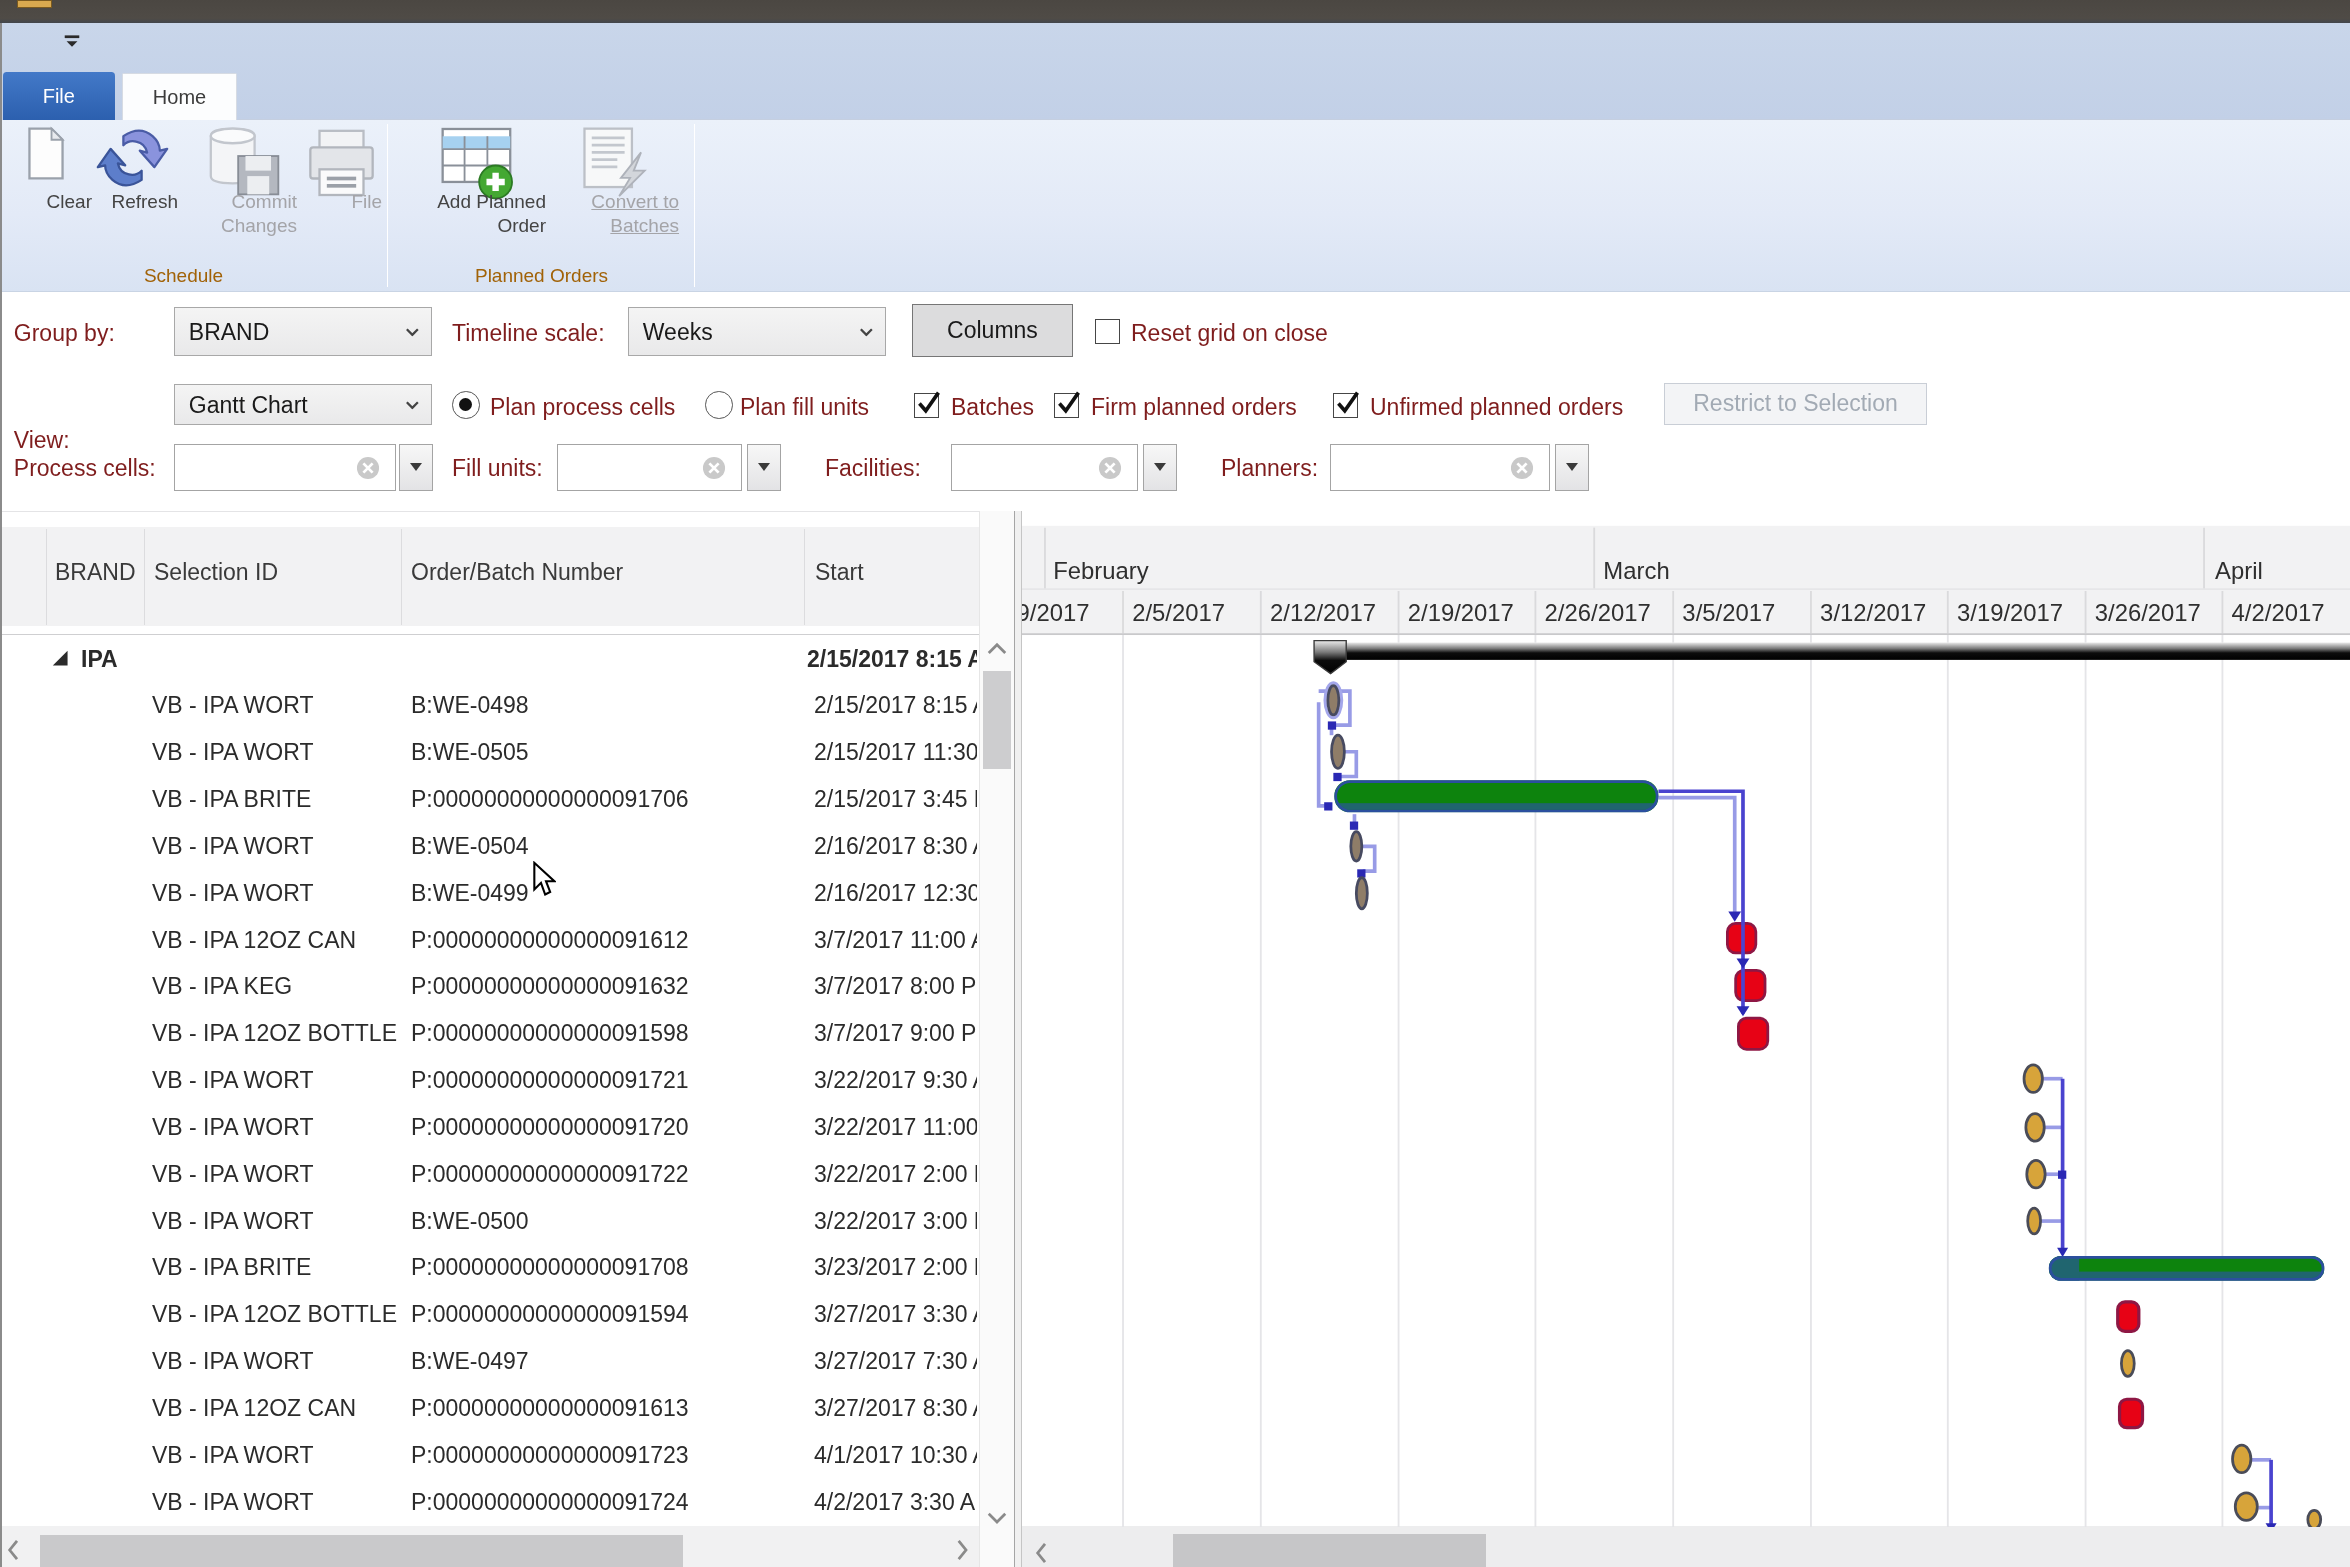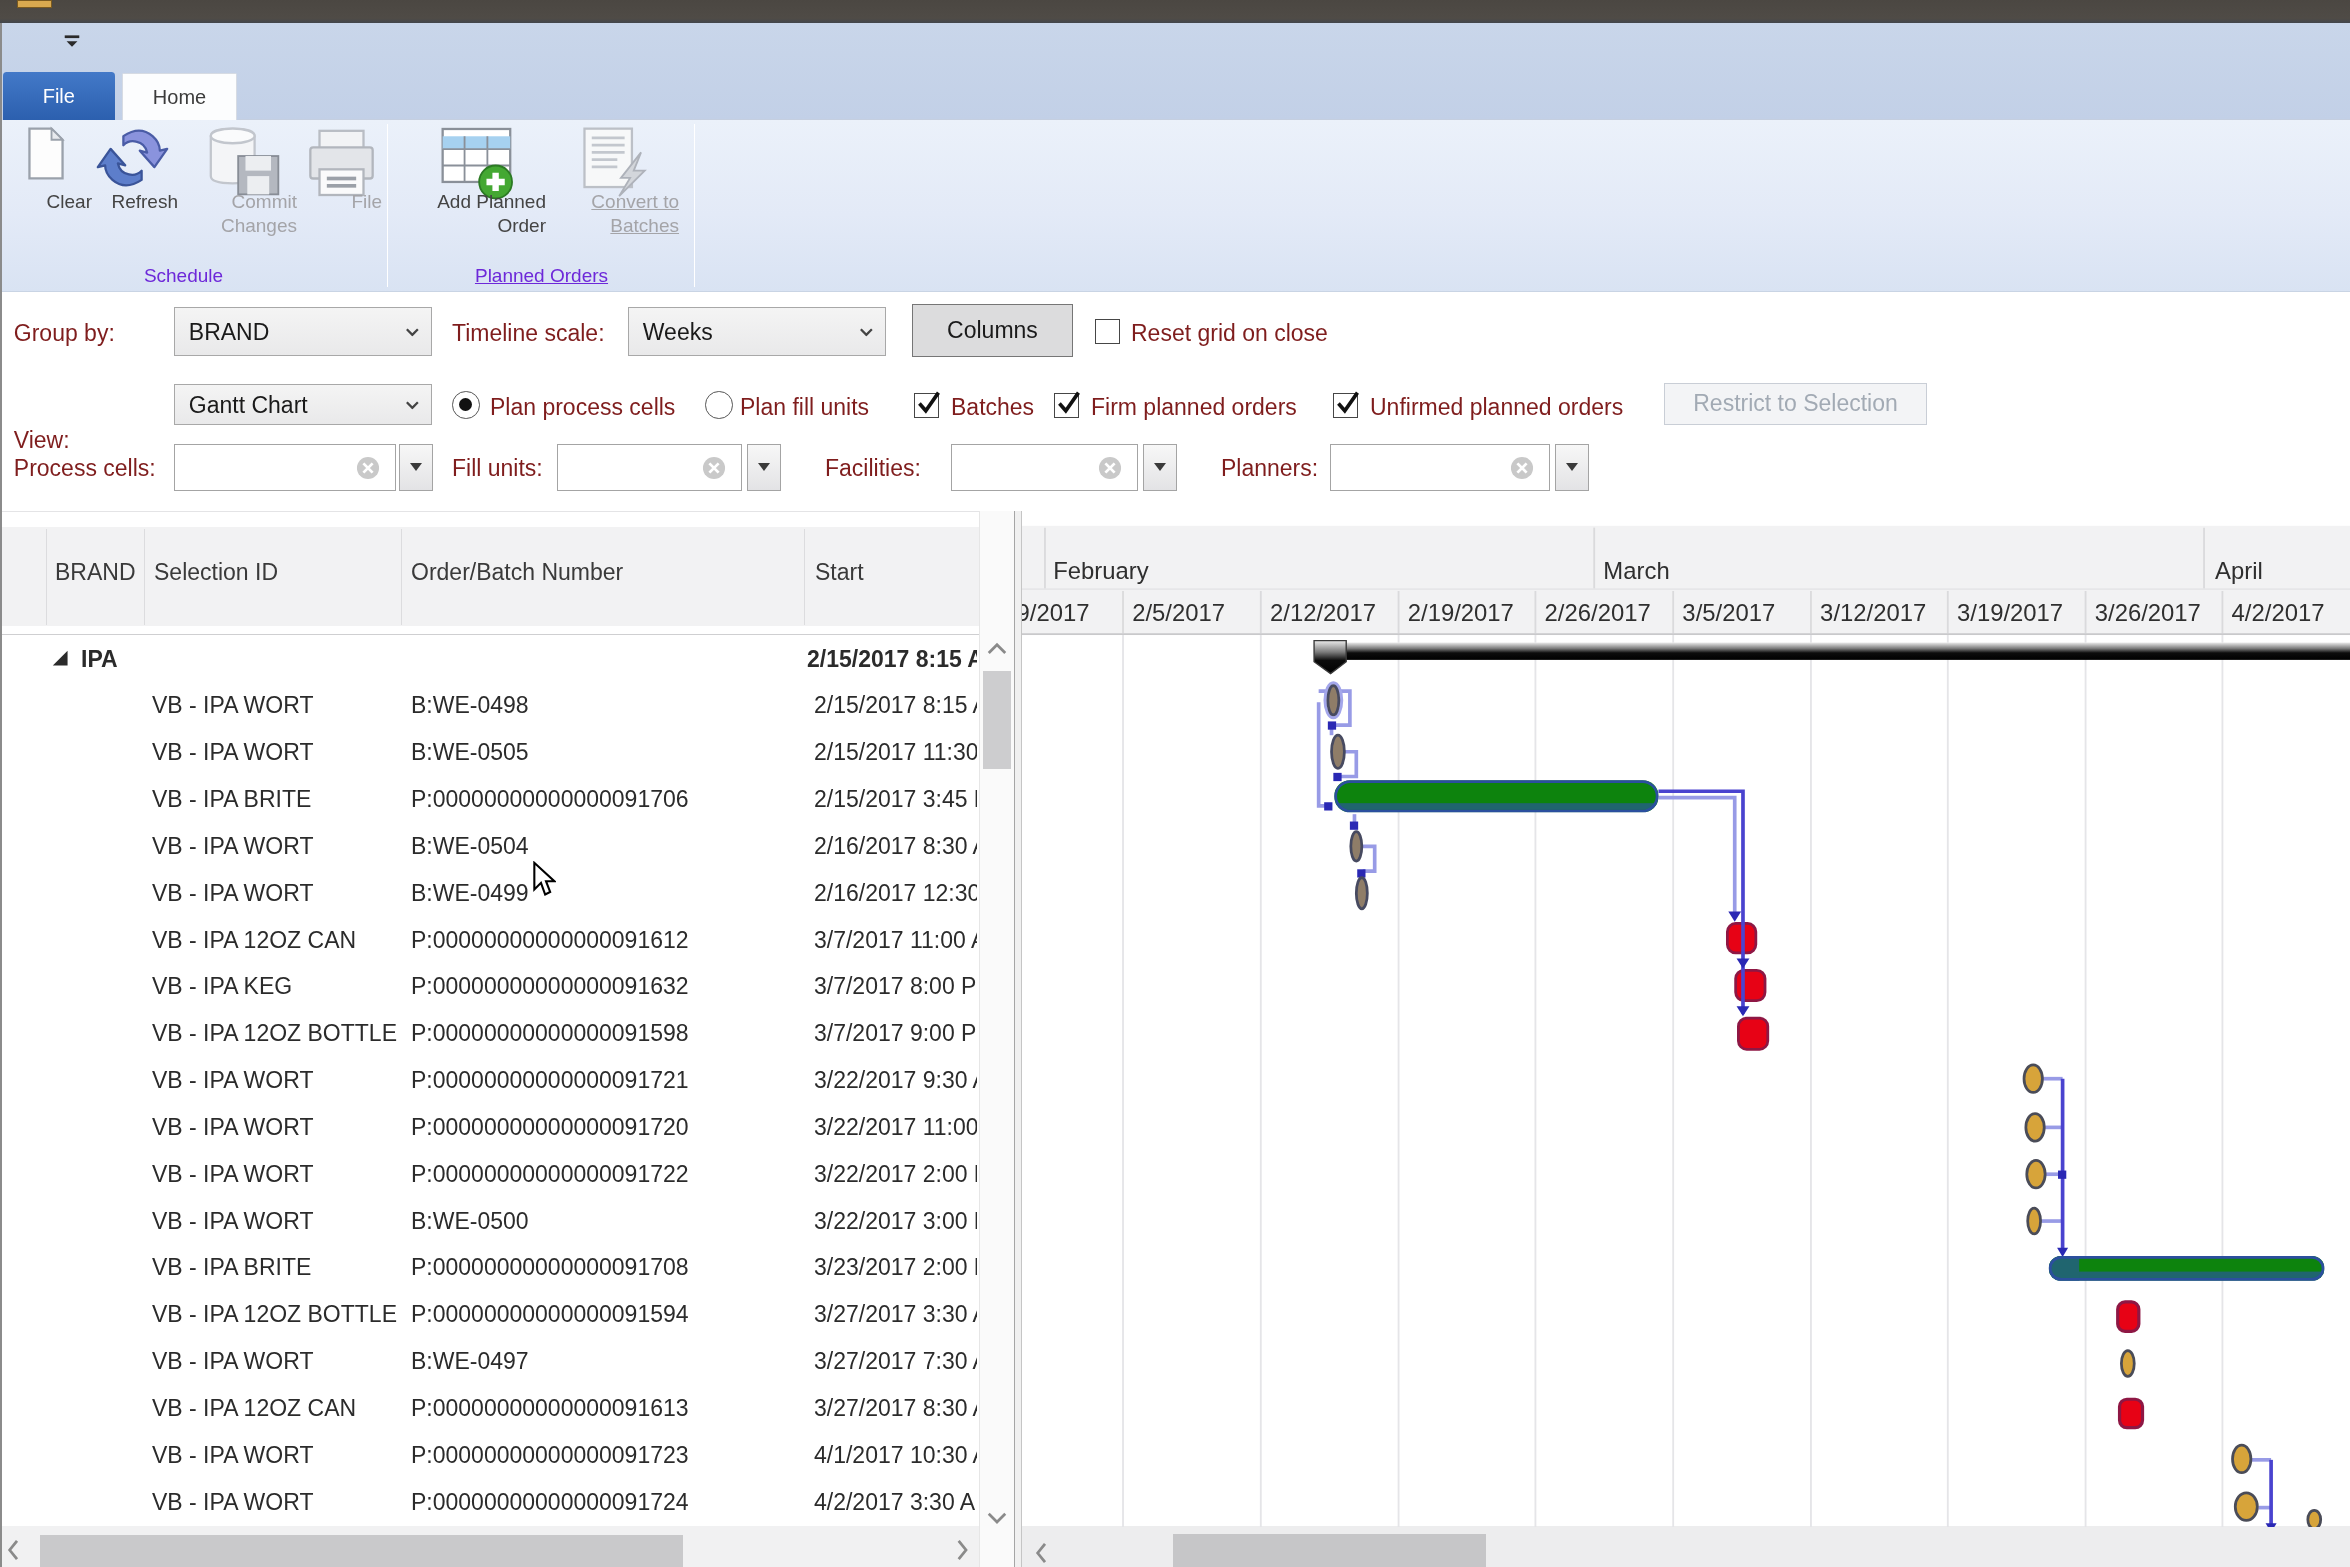--- a/index.html
+++ b/index.html
@@ -12,21 +12,21 @@
   
   #ribbonTop { left:0; top:23px; width:2351px; height:97px; background:linear-gradient(#c9d6ea,#c2d0e7); border-left:1.8px solid #8b8b8b; }
   #qat { left:62px; top:33px; width:20px; height:18.4px; }
   #fileTab { left:2.8px; top:72px; width:112px; height:49px; background:linear-gradient(#4379c8 0%, #2b5fae 100%); border-radius:3.7px 3.7px 0 0; color:#fff;
     font-size:20px; text-align:center; line-height:49px; }
   #homeTab { left:122px; top:73px; width:115px; height:47px; background:#fcfdfe; border:0.9px solid #d6dbe3; border-bottom:none;
     color:#3c3c3c; font-size:20px; text-align:center; line-height:46px; border-radius:1.8px 1.8px 0 0; }
   #ribbonBody { left:0; top:120px; width:2351px; height:172px; border-left:1.8px solid #8b8b8b;
     background:linear-gradient(#ebf1fa 0%, #e3eaf7 55%, #d9e3f3 100%); border-bottom:0.9px solid #c9d4e4; }
   .rsep { top:3.7px; width:0.9px; height:163px; background:#c3cedf; border-right:0.9px solid #fff; }
-  .glabel { top:145px; font-size:19px; color:#6d28d9; text-align:center; }
+  .glabel { top:145px; font-size:19px; color:#a16207; text-align:center; }
   .btnlabel { font-size:19px; color:#444; text-align:right; line-height:24px; }
   .btnlabel.dis { color:#a4a4a8; }
   
   #filters { left:0; top:292px; width:2351px; height:219px; background:#fff; border-left:1.8px solid #8b8b8b; }
   .flabel { font-size:23px; color:#7f1d1d; }
   .combo { background:linear-gradient(#f4f4f4,#e9e9ea); border:1.8px solid #a8a8a8; font-size:23px; color:#1a1a1a; }
   .combo .ctext { position:absolute; left:13.8px; top:50%; transform:translateY(-50%); }
   .chev { position:absolute; right:11px; top:50%; width:14.7px; height:9.2px; transform:translateY(-50%); }
   .field { background:#fff; border:1.8px solid #a4a4a4; }
   .cx { position:absolute; width:24px; height:24px; top:50%; transform:translateY(-50%); }
@@ -61,21 +61,21 @@
     <path d="M5 9 L11 15 L17 9 Z" fill="#2a2a2a"></path>
   </svg>
 <div class="abs" id="fileTab">File</div>
 <div class="abs" id="homeTab">Home</div>
 <div class="abs" id="ribbonBody"></div>
 <div class="abs" style="left:238px; top:119px; width:2113px; height:0.9px; background:#c5cfe0;"></div>
 
 <div class="abs rsep" style="left:387px; top:124px;"></div>
 <div class="abs rsep" style="left:694px; top:124px;"></div>
 <div class="abs glabel" style="left:55px; width:257px; top:265px;">Schedule</div>
-<div class="abs glabel" style="left:413px; width:257px; top:265px;text-decoration:underline;">Planned Orders</div>
+<div class="abs glabel" style="left:413px; width:257px; top:265px;">Planned Orders</div>
 
 <svg class="abs" style="left:22px; top:125px;" width="48" height="57" viewBox="0 0 52 62">
   <path d="M8 4 H32 L44 16 V58 H8 Z" fill="#fdfdfd" stroke="#9aa1ab" stroke-width="2.5"></path>
   <path d="M32 4 L32 16 L44 16 Z" fill="#e8eaee" stroke="#9aa1ab" stroke-width="2"></path>
 </svg>
 <div class="abs btnlabel" style="left:0px; top:190px; width:92px;">Clear</div>
 
 <svg class="abs" style="left:96px; top:123px;" width="73" height="70" viewBox="0 0 80 76">
   <path d="M30 14 Q48 2 62 14 Q70 21 70 30 L78 28 L64 48 L48 30 L56 32 Q54 22 44 20 Q36 18 30 24 Z" fill="#8a93dd" stroke="#4a5ca6" stroke-width="2.5" stroke-linejoin="round"></path>
   <path d="M50 62 Q32 74 18 62 Q10 55 10 46 L2 48 L16 28 L32 46 L24 44 Q26 54 36 56 Q44 58 50 52 Z" fill="#5d7ecb" stroke="#3a5499" stroke-width="2.5" stroke-linejoin="round"></path>

